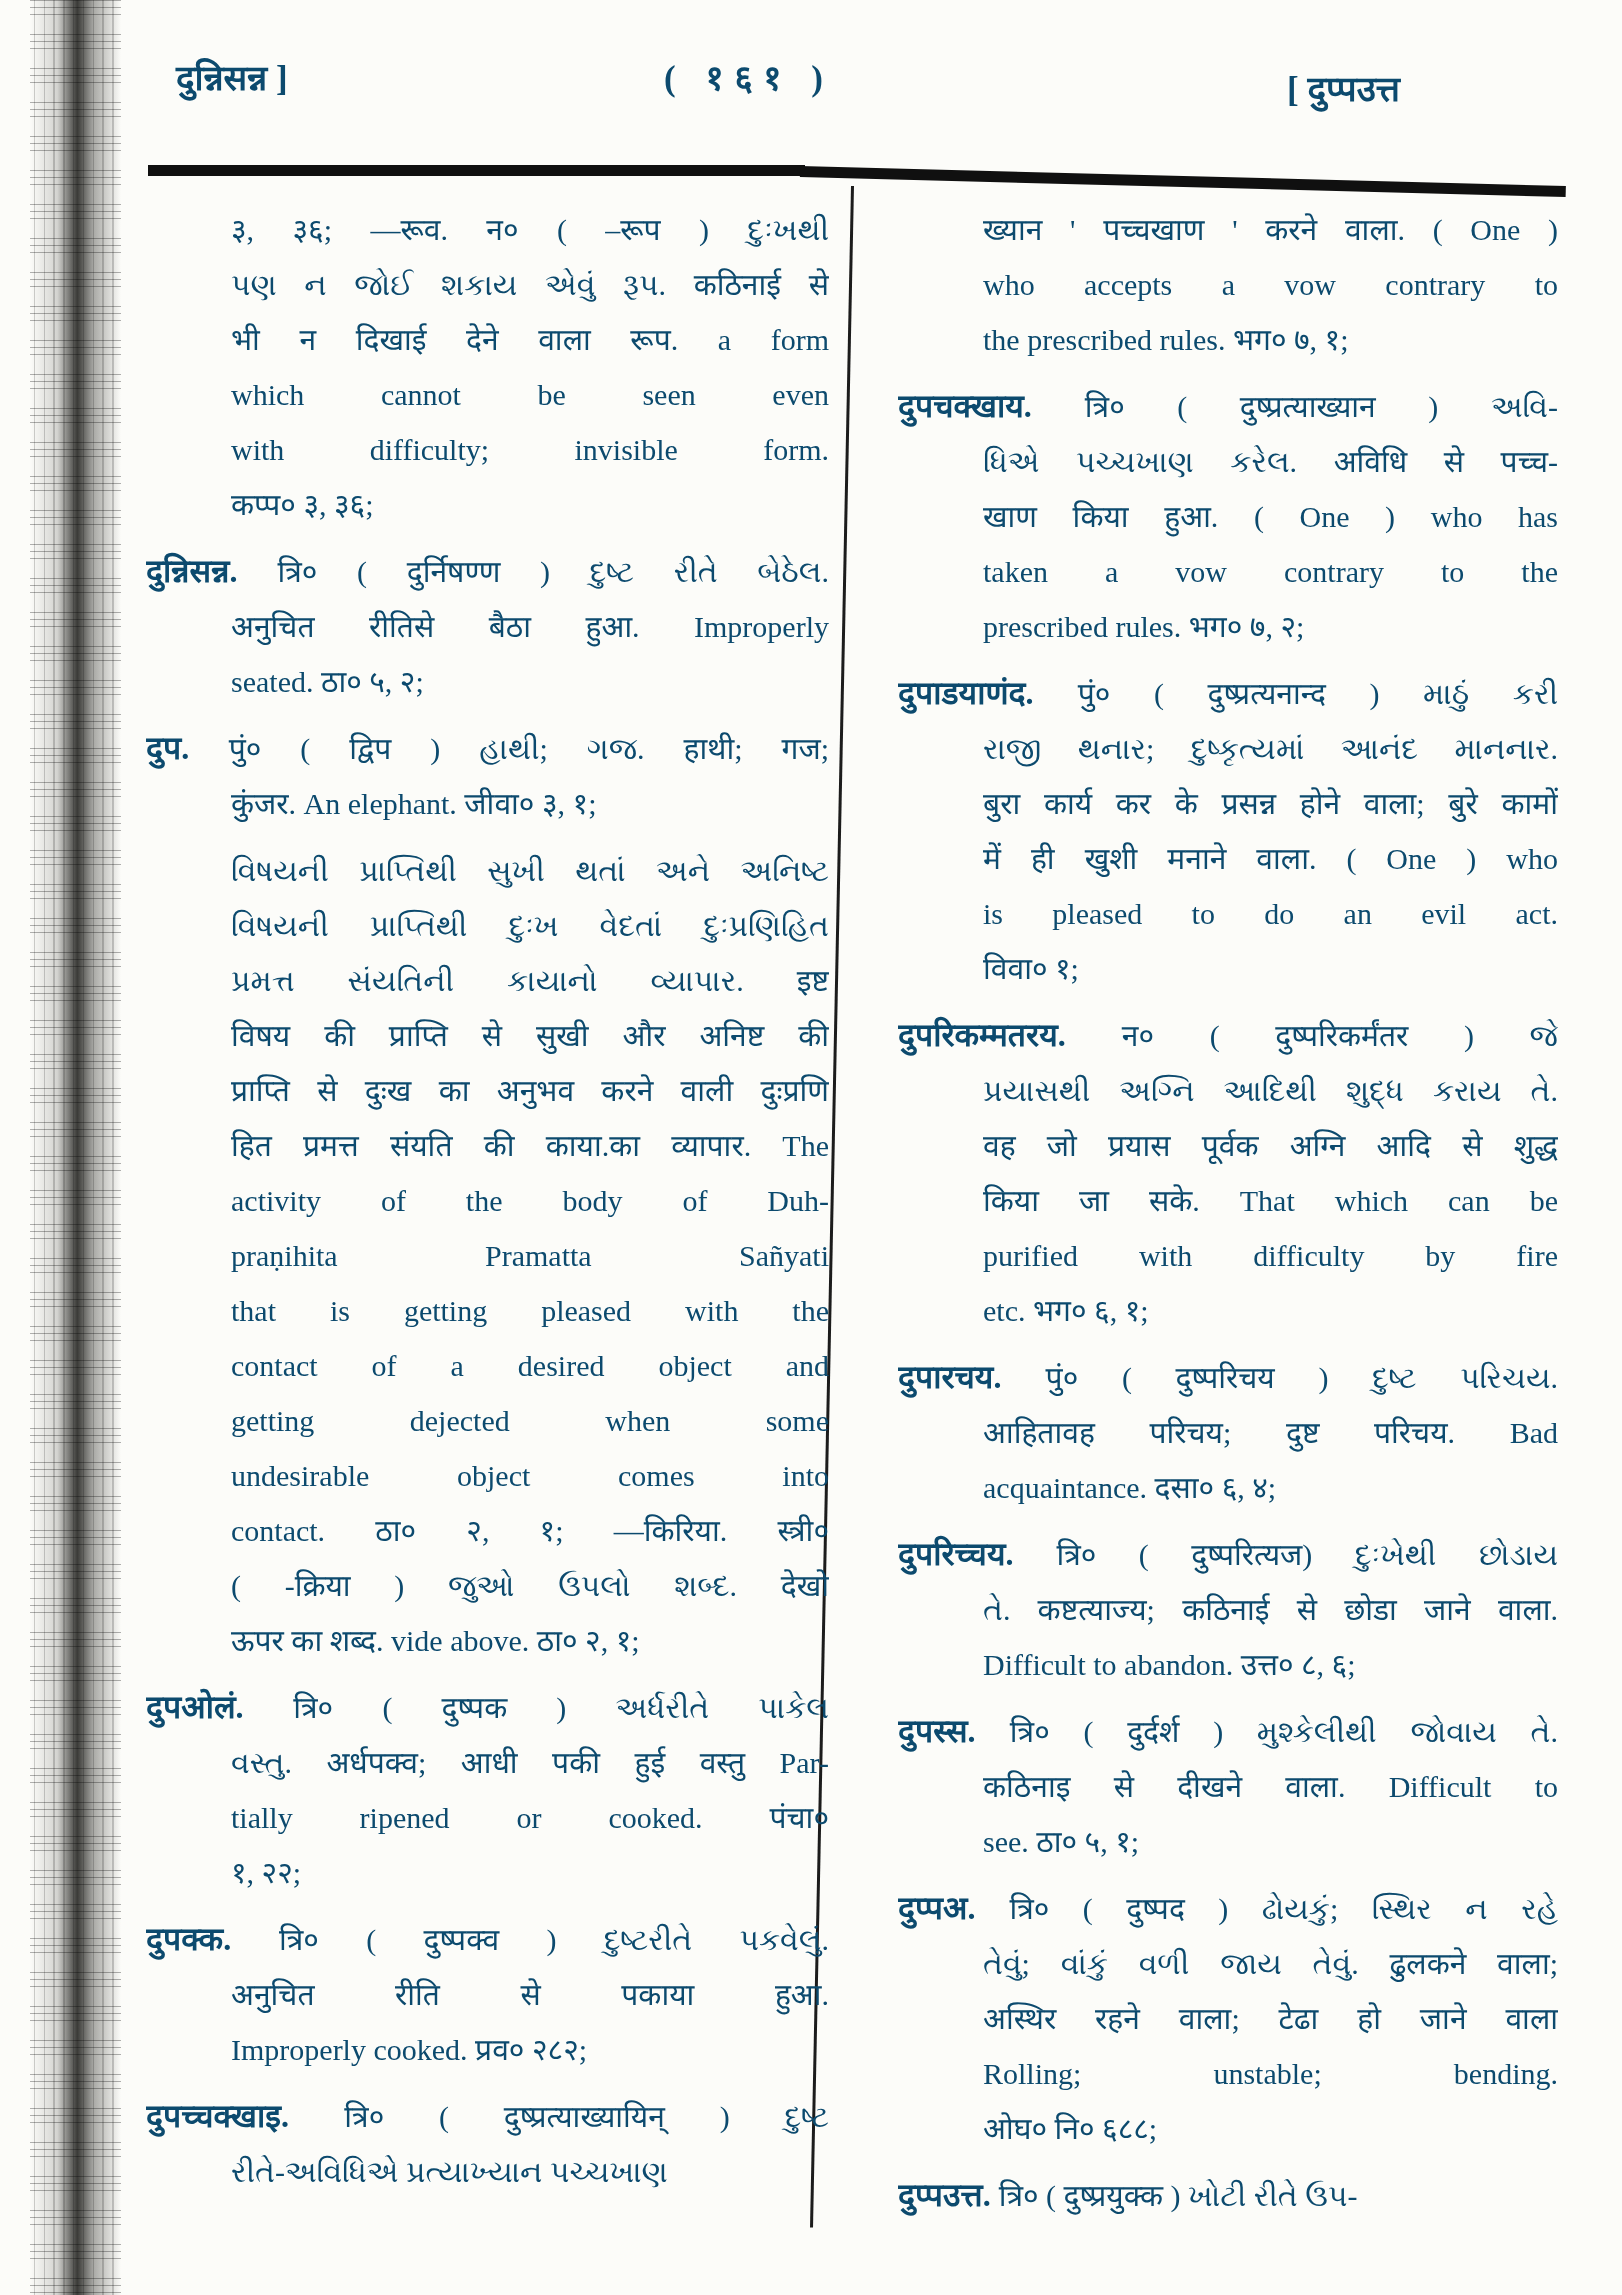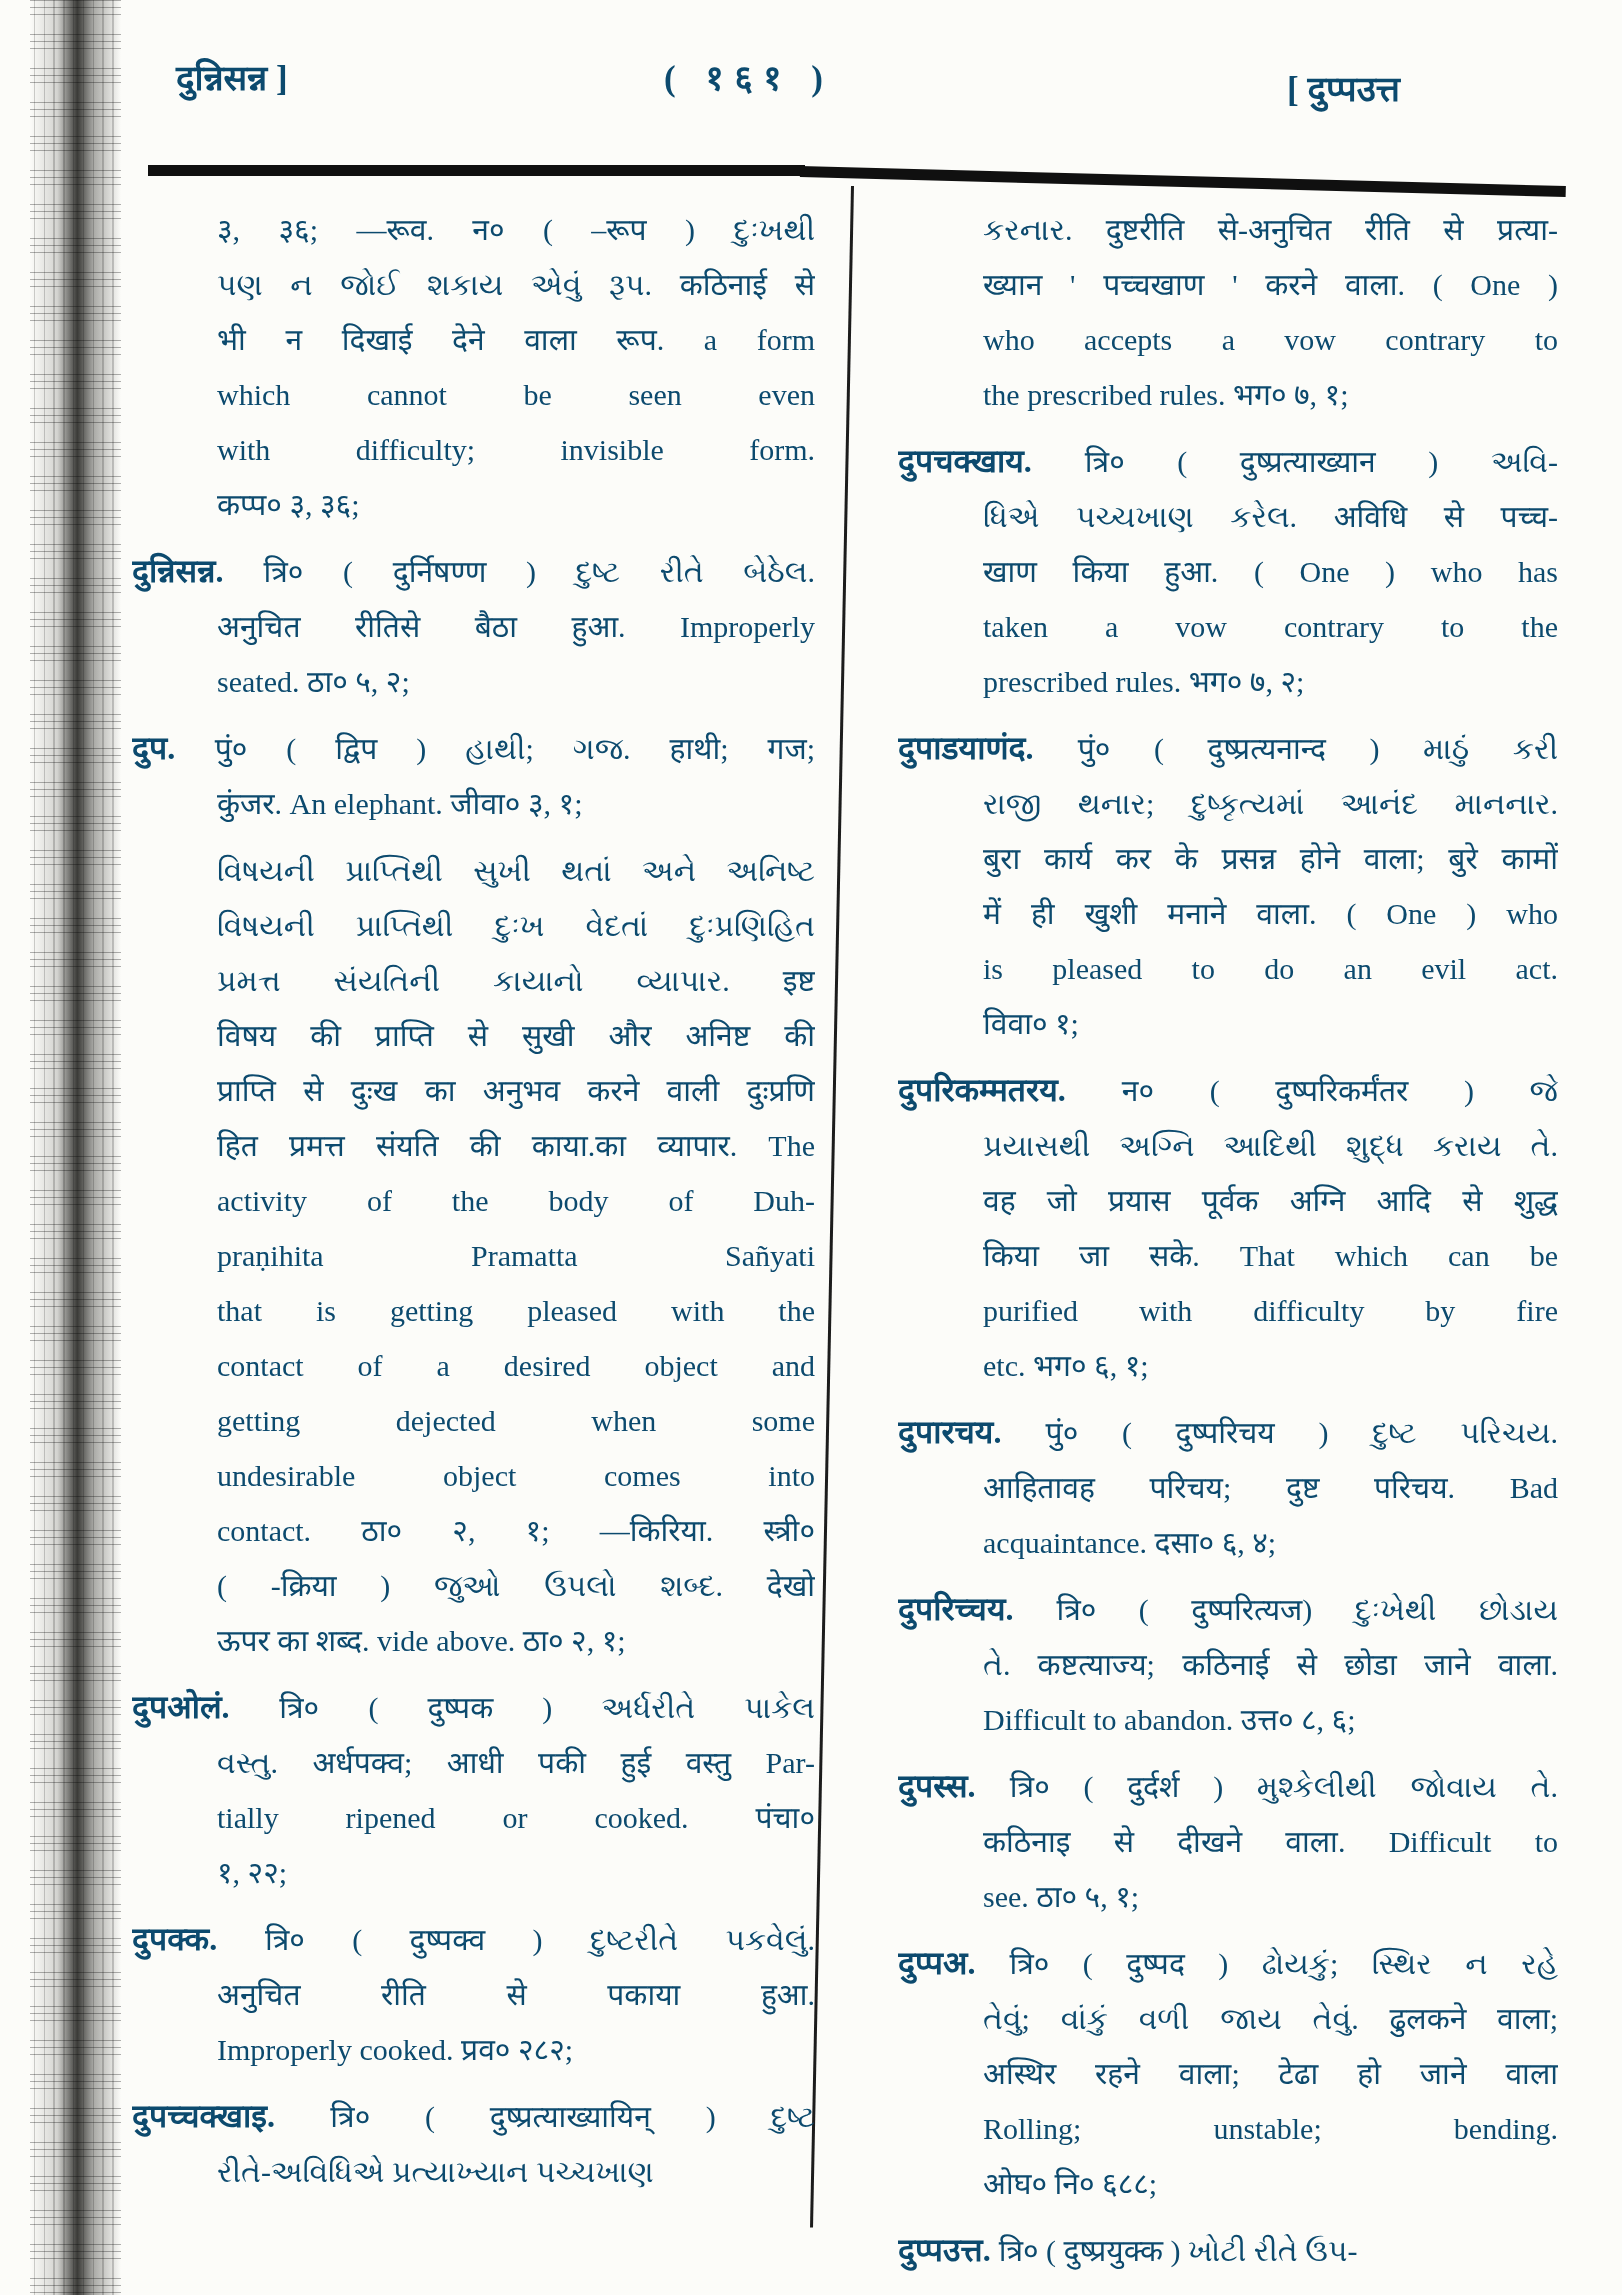--- a/index.html
+++ b/index.html
@@ -32,21 +32,21 @@
   .hdr{position:absolute; top:56px; left:0; width:100%; font-weight:bold; font-size:35px; line-height:45px;}
   .hdr .hw-left{position:absolute; left:176px; top:0;}
   .hdr .pgnum{position:absolute; left:664px; top:0; width:272px; letter-spacing:10.6px;}
   .hdr .hw-right{position:absolute; left:1287px; top:10.6px;}
   .rule-a{position:absolute; left:148px; top:165px; width:657px; height:11.3px; background:#101010;}
   .rule-b{position:absolute; left:800px; top:166px; width:766px; height:11.3px; background:#101010;
           transform:rotate(1.5deg); transform-origin:left center;}
   .divider{position:absolute; left:851px; top:186px; width:3px; height:2042px; background:#1c1c1c;
            transform:rotate(1.15deg); transform-origin:top center;}
   .col{position:absolute; top:202px; font-size:30px;}
-  .col-left{left:132px;  width:683px;font-family:Liberation Serif, serif;}
+  .col-left{left:146px;  width:683px;font-family:Liberation Serif, serif;}
   .col-right{left:898px; width:660px;}
   .entry{margin-bottom:12px;}
   .ln{
     min-height:55px; line-height:55px;
     text-align:justify; text-align-last:justify;
     overflow:hidden; white-space:normal;
   }
   .ln.cont{padding-left:85px;}
   .ln.last{text-align-last:auto;}
   .head{font-weight:bold; font-size:32px;}
@@ -113,21 +113,20 @@
         <div class="ln cont">अनुचित रीति से पकाया हुआ.</div>
         <div class="ln cont last">Improperly cooked. प्रव० २८२;</div>
       </div>
       <div class="entry">
         <div class="ln first"><span class="head">दुपच्चक्खाइ. </span>त्रि० ( दुष्प्रत्याख्यायिन् ) દુષ્ટ</div>
         <div class="ln cont last">રીતે-અવિધિએ પ્રત્યાખ્યાન પચ્ચખાણ</div>
       </div>
     </div>
   <div class="col col-right" id="col-right">
       <div class="entry">
-        <div class="ln cont">કરનાર. दुष्टरीति से-अनुचित रीति से प्रत्या-</div>
         <div class="ln cont">ख्यान ' पच्चखाण ' करने वाला. ( One )</div>
         <div class="ln cont">who accepts a vow contrary to</div>
         <div class="ln cont last">the prescribed rules. भग० ७, १;</div>
       </div>
       <div class="entry">
         <div class="ln first"><span class="head">दुपचक्खाय. </span>त्रि० ( दुष्प्रत्याख्यान ) અવિ-</div>
         <div class="ln cont">ધિએ પચ્ચખાણ કરેલ. अविधि से पच्च-</div>
         <div class="ln cont">खाण किया हुआ. ( One ) who has</div>
         <div class="ln cont">taken a vow contrary to the</div>
         <div class="ln cont last">prescribed rules. भग० ७, २;</div>

